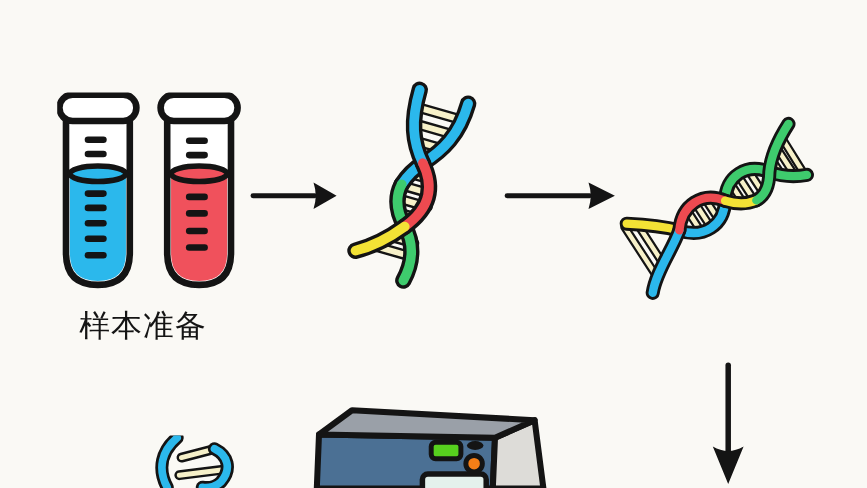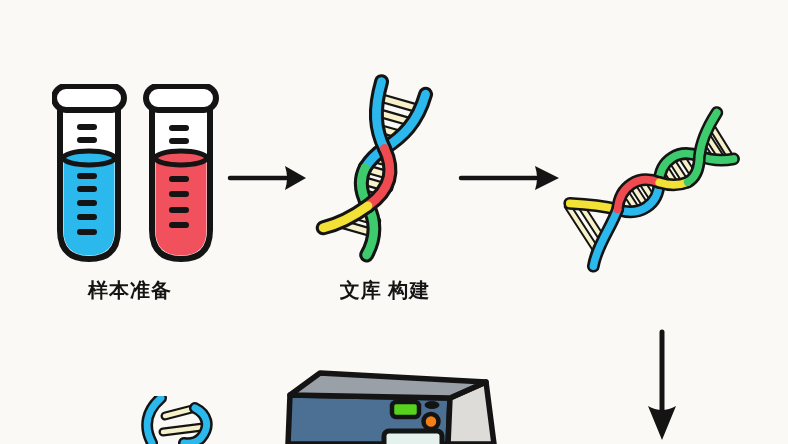--- a/index.html
+++ b/index.html
@@ -7,21 +7,21 @@
     background:var(--bg,#faf9f5);
     font-family:"Liberation Sans","DejaVu Sans",sans-serif;
   }
   .canvas{
     position:relative;width:788px;height:444px;overflow:hidden;
     background:var(--bg,#faf9f5);
   }
   .abs{position:absolute;}
   .step-label{
     position:absolute;text-align:center;
-    font-size:20px;font-weight:700;letter-spacing:1px;
+    font-size:28px;font-weight:400;letter-spacing:1px;
     color:var(--outline,#141414);white-space:nowrap;
   }
   
   .ln{fill:none;stroke-linecap:round;stroke-linejoin:round;}
   .s-out{stroke:var(--outline);}
   .s-blue{stroke:var(--dna-blue);}
   .s-red{stroke:var(--dna-red);}
   .s-green{stroke:var(--dna-green);}
   .s-yellow{stroke:var(--dna-yellow);}
   .s-rung{stroke:var(--dna-rung);}
@@ -123,21 +123,20 @@
           <path d="M30,8 C30,42 38,62 54,80"></path>
           <path d="M54,80 C70,98 76,120 54,148"></path>
           <path d="M54,148 C40,166 26,178 12,186"></path>
         </g>
         <path class="ln s-blue" stroke-width="10" d="M30,8 C30,42 38,62 54,80"></path>
         <path class="ln s-red" stroke-width="10" d="M54,80 C70,98 76,120 54,148"></path>
         <path class="ln s-yellow" stroke-width="10" d="M54,148 C40,166 26,178 12,186"></path>
       </g>
     </g>
   </svg>
-  <div class="step-label" style="left:295px;top:277px;width:180px">文库 构建</div>
 
   <svg class="abs" style="left:456px;top:158px" width="108" height="40" viewBox="0 0 108 40">
     <path class="ln s-out" stroke-width="4.5" d="M5,20 L80,20"></path>
     <path class="f-out" d="M79,8 Q83,20 79,32 L103,20 Z"></path>
   </svg>
 
   <svg class="abs" style="left:548px;top:98px" width="220" height="180" viewBox="0 0 220 180">
     <g transform="translate(110,90) rotate(-33) scale(0.8) translate(-125,-50)">
       <g>
         <g class="ln s-out" stroke-width="10">

